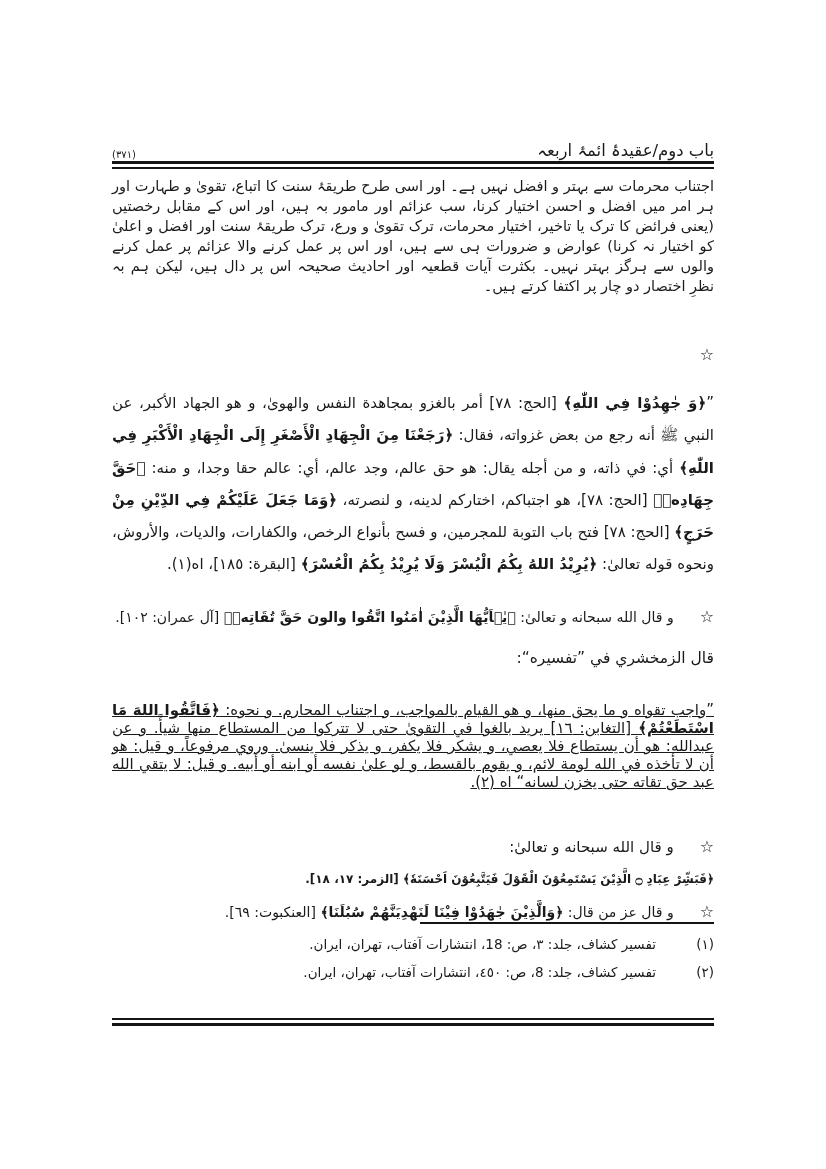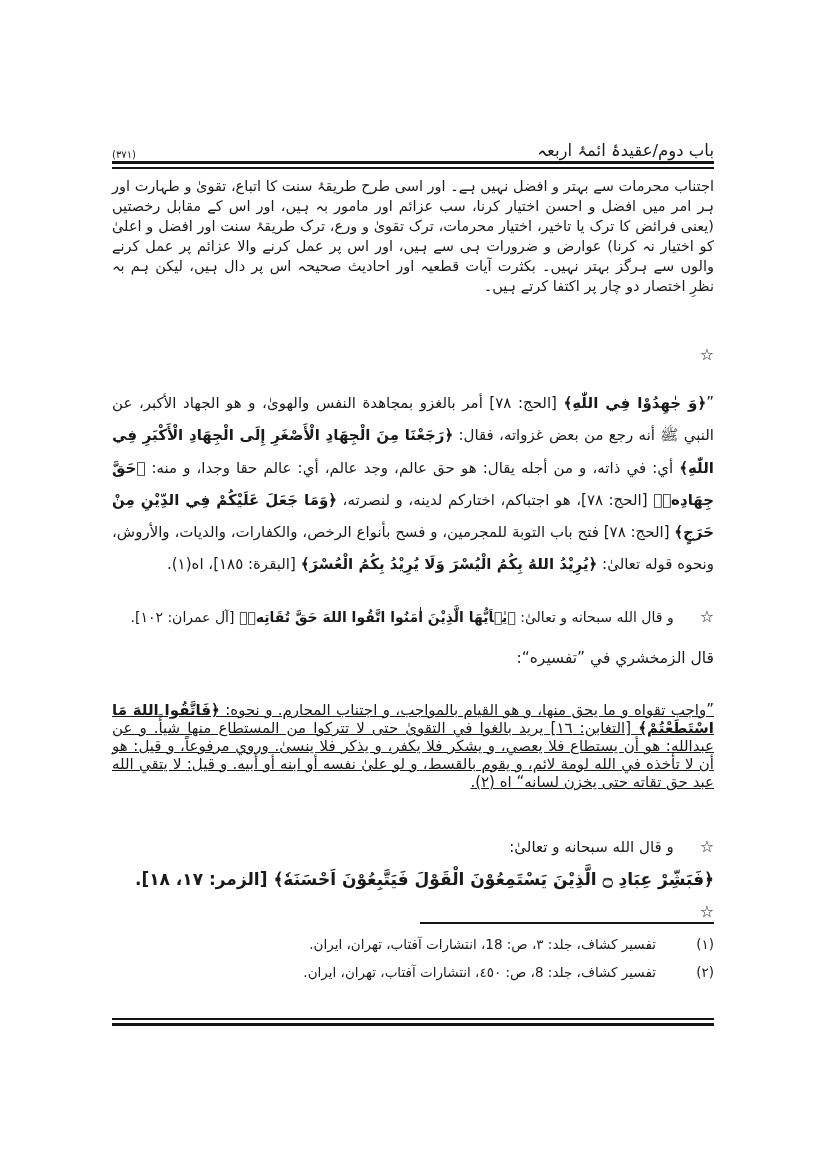--- a/index.html
+++ b/index.html
@@ -25,21 +25,21 @@
   .urdu-para{top:176px;font-size:14.5px;line-height:20px;text-align:justify;}
   .star-row{display:flex;align-items:flex-start;gap:26px;}
   .star-glyph{font-size:16px;line-height:26px;flex:0 0 auto;}
   .row1{top:342px;font-size:15.5px;line-height:26px;}
   .quote-ar{font-size:15px;text-align:justify;}
   .quote1{top:374px;line-height:32.3px;margin-top:13px;}
   .row2{top:604px;font-size:14px;line-height:26px;white-space:nowrap;}
   .attr{top:645px;font-size:15.5px;line-height:26px;padding-right:148px;}
   .quote2{top:701px;line-height:18px;text-decoration:underline;}
   .row3{top:834px;font-size:15px;line-height:26px;}
-  .verse-line{top:864px;font-size:17px;line-height:30px;font-weight:bold;padding-right:6px;white-space:nowrap;}
+  .verse-line{top:864px;font-size:12px;line-height:30px;font-weight:bold;padding-right:6px;white-space:nowrap;}
   .row4{top:899px;font-size:14px;line-height:26px;white-space:nowrap;}
   
   .fn-rule{top:922px;left:auto;right:112px;width:294px;border-top:2px solid #141414;height:0;}
   .fns{top:930px;}
   .fn-row{display:flex;gap:24px;font-size:13.5px;line-height:28px;}
   .fn-marker{flex:0 0 34px;}
   .fn-text{flex:1 1 auto;}
   b{font-weight:bold;}
 </style>
 </head>
@@ -55,33 +55,34 @@
 
   <div class="abs urdu-para">اجتناب محرمات سے بہتر و افضل نہیں ہے۔ اور اسی طرح طریقۂ سنت کا اتباع، تقویٰ و طہارت اور ہر امر میں افضل و احسن اختیار کرنا، سب عزائم اور مامور بہ ہیں، اور اس کے مقابل رخصتیں (یعنی فرائض کا ترک یا تاخیر، اختیار محرمات، ترک تقویٰ و ورع، ترک طریقۂ سنت اور افضل و اعلیٰ کو اختیار نہ کرنا) عوارض و ضرورات ہی سے ہیں، اور اس پر عمل کرنے والا عزائم پر عمل کرنے والوں سے ہرگز بہتر نہیں۔ بکثرت آیات قطعیہ اور احادیث صحیحہ اس پر دال ہیں، لیکن ہم بہ نظرِ اختصار دو چار پر اکتفا کرتے ہیں۔</div>
 
   <div class="abs star-row row1">
     <span class="star-glyph">☆</span>
   </div>
   <div class="abs quote-ar quote1 q-embold">”<b>﴿وَ جٰهِدُوْا فِي اللّٰهِ﴾</b> [الحج: ٧٨] أمر بالغزو بمجاهدة النفس والهوىٰ، و هو الجهاد الأكبر، عن النبي ﷺ أنه رجع من بعض غزواته، فقال: <b>﴿رَجَعْنَا مِنَ الْجِهَادِ الْأَصْغَرِ إِلَى الْجِهَادِ الْأَكْبَرِ فِي اللّٰهِ﴾</b> أي: في ذاته، و من أجله يقال: هو حق عالم، وجد عالم، أي: عالم حقا وجدا، و منه: <b>﴿حَقَّ جِهَادِهٖ﴾</b> [الحج: ٧٨]، هو اجتباكم، اختاركم لدينه، و لنصرته، <b>﴿وَمَا جَعَلَ عَلَيْكُمْ فِي الدِّيْنِ مِنْ حَرَجٍ﴾</b> [الحج: ٧٨] فتح باب التوبة للمجرمين، و فسح بأنواع الرخص، والكفارات، والديات، والأروش، ونحوه قوله تعالىٰ: <b>﴿يُرِيْدُ اللهُ بِكُمُ الْيُسْرَ وَلَا يُرِيْدُ بِكُمُ الْعُسْرَ﴾</b> [البقرة: ١٨٥]، اه(١).</div>
 
   <div class="abs star-row row2">
     <span class="star-glyph">☆</span>
-    <span class="q-embold">و قال الله سبحانه و تعالىٰ: <b>﴿يٰۤاَيُّهَا الَّذِيْنَ اٰمَنُوا اتَّقُوا اللهَ حَقَّ تُقَاتِهٖ﴾</b> [آل عمران: ١٠٢].</span>
+    <span class="q-embold">و قال الله سبحانه و تعالىٰ: <b>﴿يٰۤاَيُّهَا الَّذِيْنَ اٰمَنُوا اتَّقُوا والوںَ حَقَّ تُقَاتِهٖ﴾</b> [آل عمران: ١٠٢].</span>
   </div>
   <div class="abs attr">قال الزمخشري في ”تفسيره“:</div>
   <div class="abs quote-ar quote2 q-embold">”واجب تقواه و ما يحق منها، و هو القيام بالمواجب، و اجتناب المحارم. و نحوه: <b>﴿فَاتَّقُوا اللهَ مَا اسْتَطَعْتُمْ﴾</b> [التغابن: ١٦] يريد بالغوا في التقوىٰ حتى لا تتركوا من المستطاع منها شيأً. و عن عبدالله: هو أن يستطاع فلا يعصي، و يشكر فلا يكفر، و يذكر فلا ينسىٰ. وروي مرفوعاً، و قيل: هو أن لا تأخذه في الله لومة لائم، و يقوم بالقسط، و لو علىٰ نفسه أو ابنه أو أبيه. و قيل: لا يتقي الله عبد حق تقاته حتى يخزن لسانه“ اه (٢).</div>
 
   <div class="abs star-row row3">
     <span class="star-glyph">☆</span>
     <span>و قال الله سبحانه و تعالىٰ:</span>
   </div>
   <div class="abs verse-line q-embold"><b>﴿فَبَشِّرْ عِبَادِ ۝ الَّذِيْنَ يَسْتَمِعُوْنَ الْقَوْلَ فَيَتَّبِعُوْنَ اَحْسَنَهٗ﴾</b> [الزمر: ١٧، ١٨].</div>
 
   <div class="abs star-row row4">
     <span class="star-glyph">☆</span>
+    <span class="q-embold">و قال عز من قال: <b>﴿وَالَّذِيْنَ جٰهَدُوْا فِيْنَا لَنَهْدِيَنَّهُمْ سُبُلَنَا﴾</b> [العنكبوت: ٦٩].</span>
   </div>
 
   <div class="abs fn-rule"></div>
   <div class="abs fns">
     <div class="fn-row">
       <span class="fn-marker">(١)</span>
       <span class="fn-text">تفسير كشاف، جلد: ٣، ص: 18، انتشارات آفتاب، تهران، ايران.</span>
     </div>
     <div class="fn-row">
       <span class="fn-marker">(٢)</span>

